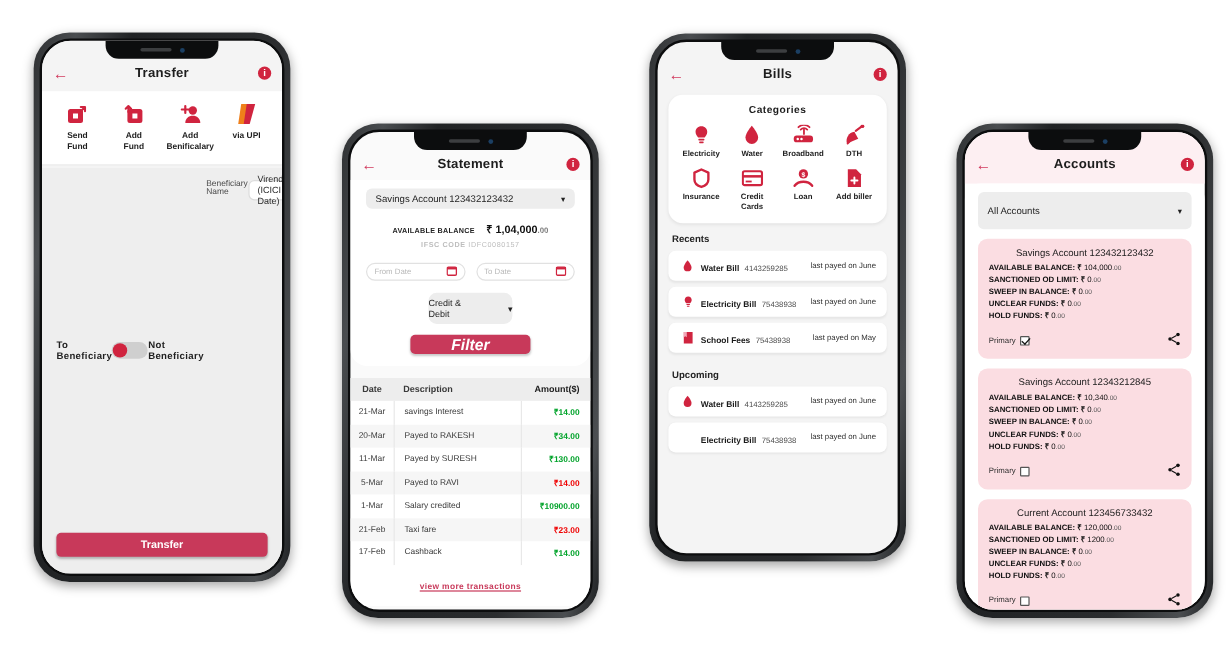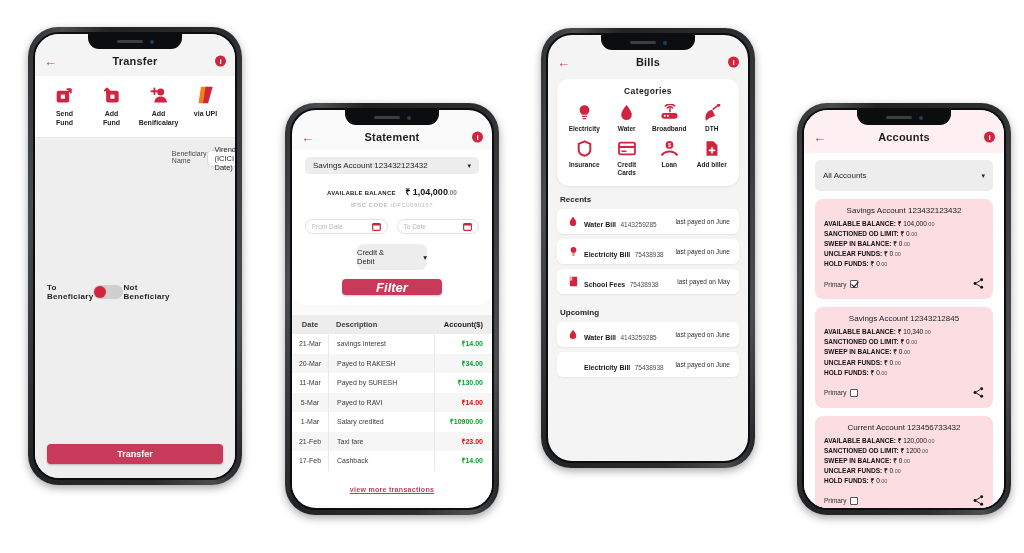--- a/index.html
+++ b/index.html
@@ -345,21 +345,21 @@
             <span>Credit &amp; Debit</span>
             <span>▾</span>
           </div>
           <div class="filterbtn">Filter</div>
         </div>
 
         <div class="txtable">
           <div class="txrow head">
             <span class="c1">Date</span>
             <span class="c2">Description</span>
-            <span class="c3">Account($)</span>
+            <span class="c3">Amount($)</span>
           </div>
           <div class="txrow">
             <span class="c1">21-Mar</span>
             <span class="c2">savings Interest</span>
             <span class="c3 cr">₹14.00</span>
           </div>
           <div class="txrow alt">
             <span class="c1">20-Mar</span>
             <span class="c2">Payed to RAKESH</span>
             <span class="c3 cr">₹34.00</span>

